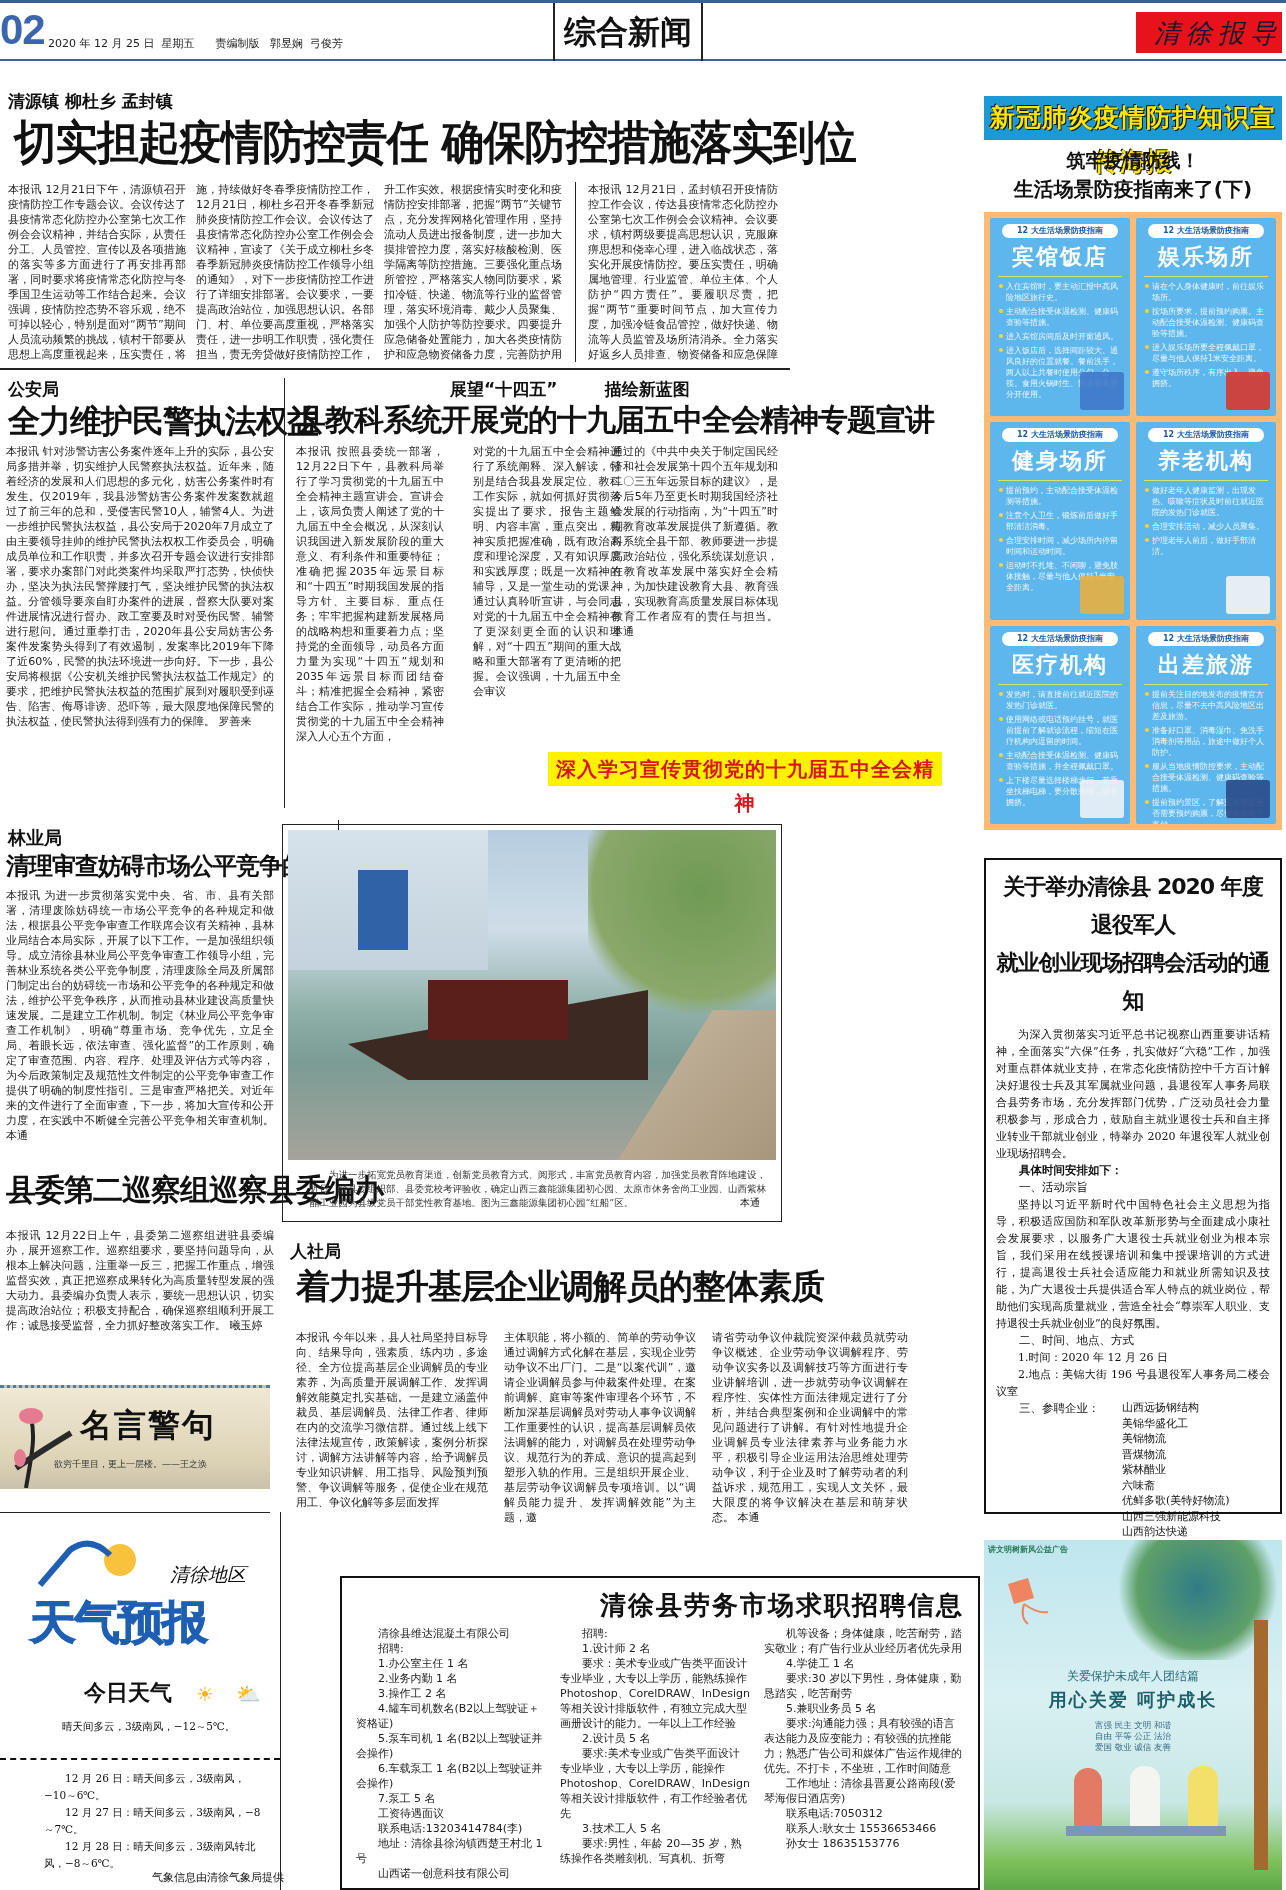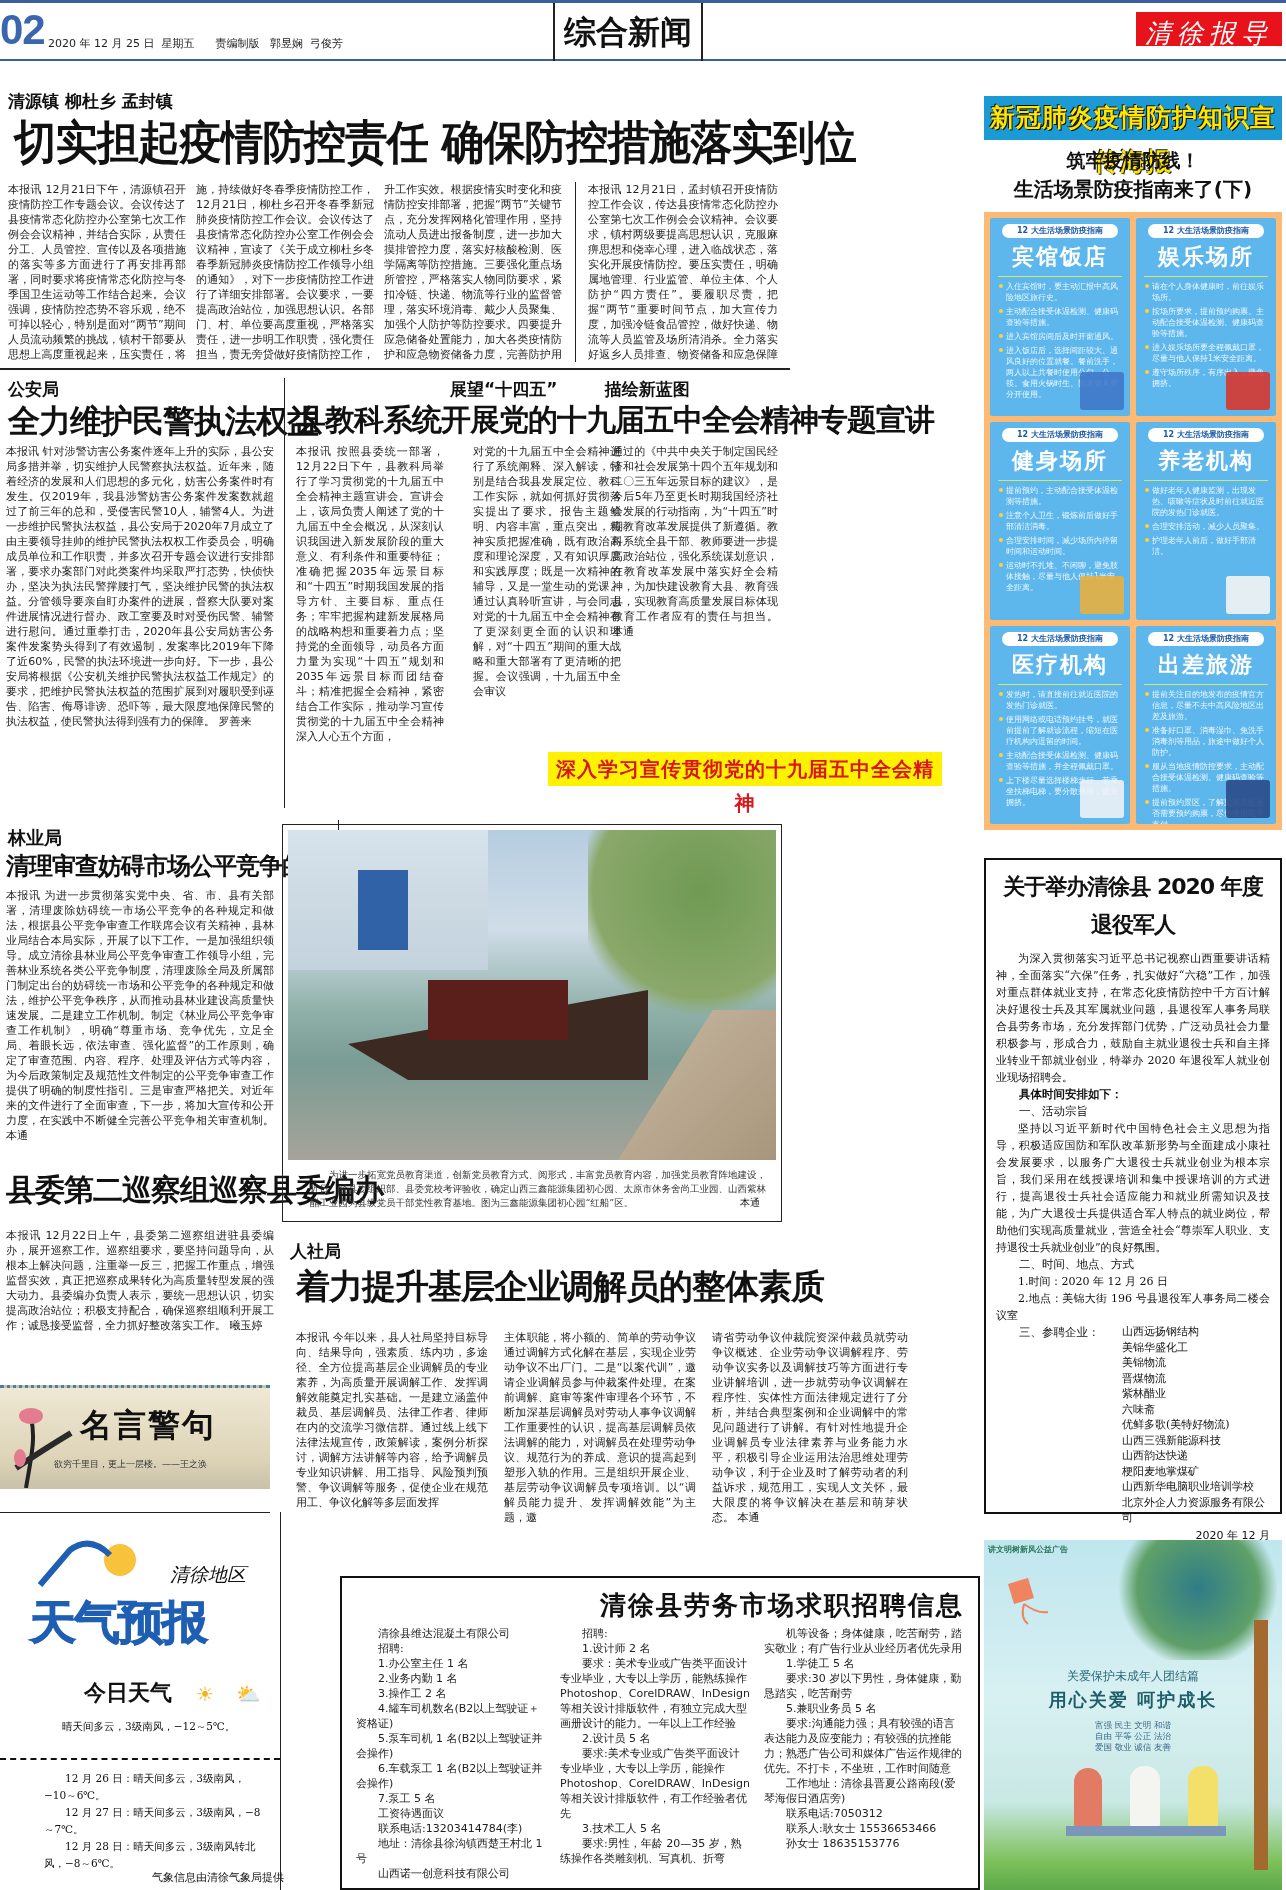--- a/index.html
+++ b/index.html
@@ -3,21 +3,21 @@
 <meta charset="utf-8">
 <style>
   * { box-sizing: border-box; margin: 0; padding: 0; }
   body { width: 1286px; height: 1890px; background: #fff; font-family: "DejaVu Sans", sans-serif; color: #111; position: relative; overflow: hidden; }
   .abs { position: absolute; }
   .topbar { left: 0; top: 0; width: 1286px; height: 3px; background: #3a5f9a; }
   .masthead { left: 0; top: 3px; width: 1286px; height: 58px; border-bottom: 2px solid #3a5f9a; }
   .page-no { left: 0; top: 6px; font-family: "Liberation Sans", sans-serif; font-weight: bold; font-size: 42px; color: #3a66b0; letter-spacing: -1px; }
   .mast-meta { left: 48px; top: 36px; font-size: 11px; color: #222; white-space: pre; }
   .section-name { left: 553px; top: 3px; width: 150px; height: 58px; border-left: 2px solid #222; border-right: 2px solid #222; font-family: "DejaVu Serif", serif; font-weight: bold; font-size: 32px; text-align: center; line-height: 58px; }
-  .logo { left: 1136px; top: 12px; width: 146px; height: 34px; background: #e8121a; color: #ffffff; font-family: "DejaVu Serif", serif; font-style: italic; font-size: 26px; text-align: center; line-height: 42px; letter-spacing: 6px; }
+  .logo { left: 1136px; top: 12px; width: 146px; height: 41px; background: #e8121a; color: #0f172a; font-family: "DejaVu Serif", serif; font-style: italic; font-size: 26px; text-align: right; line-height: 42px; letter-spacing: 6px; }
   .kicker { font-size: 17px; font-weight: bold; }
   .headline { font-weight: bold; letter-spacing: -1px; white-space: nowrap; transform-origin: left top; }
   .body-text { font-size: 11px; line-height: 15px; color: #222; text-align: justify; overflow: hidden; }
   .vrule { background: #222; width: 1px; }
   .hrule { background: #222; height: 2px; }
   .poster-title { background: #1c9ad6; color: #ffe600; font-weight: bold; font-size: 25px; text-align: center; line-height: 44px; text-shadow: 1px 1px 0 #111, -1px -1px 0 #111; letter-spacing: 1px; }
   .poster-sub { text-align: center; font-weight: bold; color: #111; }
   .guide-grid { background: #fdba74; padding: 6px; display: grid; grid-template-columns: 1fr 1fr; gap: 6px; }
   .guide-card { background: #5db7ec; border-radius: 2px; padding: 6px 8px; color: #fff; position: relative; overflow: hidden; }
   .guide-tag { background: #fff; color: #1d5aa8; border-radius: 9px; font-size: 8px; font-weight: bold; text-align: center; height: 14px; line-height: 14px; margin: 0 4px; }
@@ -148,21 +148,21 @@
     <div class="ind">招聘:</div>
     <div class="ind">1.设计师 2 名</div>
     <div class="ind">要求：美术专业或广告类平面设计专业毕业，大专以上学历，能熟练操作 Photoshop、CorelDRAW、InDesign 等相关设计排版软件，有独立完成大型画册设计的能力。一年以上工作经验</div>
     <div class="ind">2.设计员 5 名</div>
     <div class="ind">要求:美术专业或广告类平面设计专业毕业，大专以上学历，能操作 Photoshop、CorelDRAW、InDesign 等相关设计排版软件，有工作经验者优先</div>
     <div class="ind">3.技术工人 5 名</div>
     <div class="ind">要求:男性，年龄 20—35 岁，熟练操作各类雕刻机、写真机、折弯</div>
   </div>
 <div class="abs job-text" id="jobcol3" style="left:764px;top:1626px;width:200px;">
     <div class="ind">机等设备；身体健康，吃苦耐劳，踏实敬业；有广告行业从业经历者优先录用</div>
-    <div class="ind">1.学徒工 5 名</div>
+    <div class="ind">4.学徒工 1 名</div>
     <div class="ind">要求:30 岁以下男性，身体健康，勤恳踏实，吃苦耐劳</div>
     <div class="ind">5.兼职业务员 5 名</div>
     <div class="ind">要求:沟通能力强；具有较强的语言表达能力及应变能力；有较强的抗挫能力；熟悉广告公司和媒体广告运作规律的优先。不打卡，不坐班，工作时间随意</div>
     <div class="ind">工作地址：清徐县晋夏公路南段(爱琴海假日酒店旁)</div>
     <div class="ind">联系电话:7050312</div>
     <div class="ind">联系人:耿女士 15536653466</div>
     <div class="ind">孙女士 18635153776</div>
   </div>
 
 <div class="abs poster-title" style="left:984px;top:96px;width:298px;height:44px;">新冠肺炎疫情防护知识宣传海报</div>
@@ -219,20 +219,21 @@
       <div class="guide-item">提前关注目的地发布的疫情官方信息，尽量不去中高风险地区出差及旅游。</div>
       <div class="guide-item">准备好口罩、消毒湿巾、免洗手消毒剂等用品，旅途中做好个人防护。</div>
       <div class="guide-item">服从当地疫情防控要求，主动配合接受体温检测、健康码查验等措施。</div>
       <div class="guide-item">提前预约景区，了解重点景区是否需要预约购票，尽量使用电子支付。</div>
       <div style="position: absolute; right: 6px; bottom: 6px; width: 44px; height: 38px; border-radius: 3px; opacity: 0.9; background: rgb(42, 74, 136);"></div>
     </div>
   </div>
 
 <div class="abs notice-box" style="left:984px;top:858px;width:298px;height:656px;">
   <div class="notice-title" style="font-size:22px;text-align:center;">关于举办清徐县 2020 年度退役军人</div>
+  <div class="notice-title" style="font-size:22px;">就业创业现场招聘会活动的通知</div>
   <div class="notice-text" style="margin-top:6px;">为深入贯彻落实习近平总书记视察山西重要讲话精神，全面落实“六保”任务，扎实做好“六稳”工作，加强对重点群体就业支持，在常态化疫情防控中千方百计解决好退役士兵及其军属就业问题，县退役军人事务局联合县劳务市场，充分发挥部门优势，广泛动员社会力量积极参与，形成合力，鼓励自主就业退役士兵和自主择业转业干部就业创业，特举办 2020 年退役军人就业创业现场招聘会。</div>
   <div class="notice-h">具体时间安排如下：</div>
   <div class="notice-h" style="font-weight:normal;">一、活动宗旨</div>
   <div class="notice-text">坚持以习近平新时代中国特色社会主义思想为指导，积极适应国防和军队改革新形势与全面建成小康社会发展要求，以服务广大退役士兵就业创业为根本宗旨，我们采用在线授课培训和集中授课培训的方式进行，提高退役士兵社会适应能力和就业所需知识及技能，为广大退役士兵提供适合军人特点的就业岗位，帮助他们实现高质量就业，营造全社会“尊崇军人职业、支持退役士兵就业创业”的良好氛围。</div>
   <div class="notice-h" style="font-weight:normal;">二、时间、地点、方式</div>
   <div class="notice-text">1.时间：2020 年 12 月 26 日</div>
   <div class="notice-text">2.地点：美锦大街 196 号县退役军人事务局二楼会议室</div>
   <div style="position:relative;">
     <span class="notice-h" style="font-weight:normal;position:absolute;left:0;top:0;">三、参聘企业：</span>
     <div id="companies">

